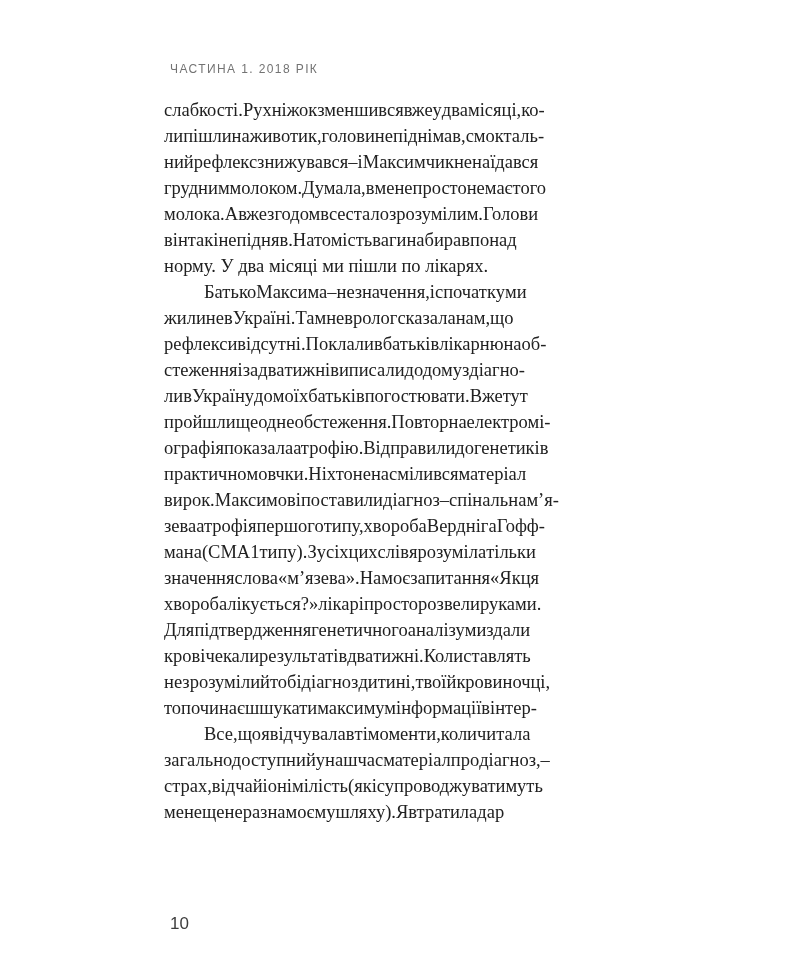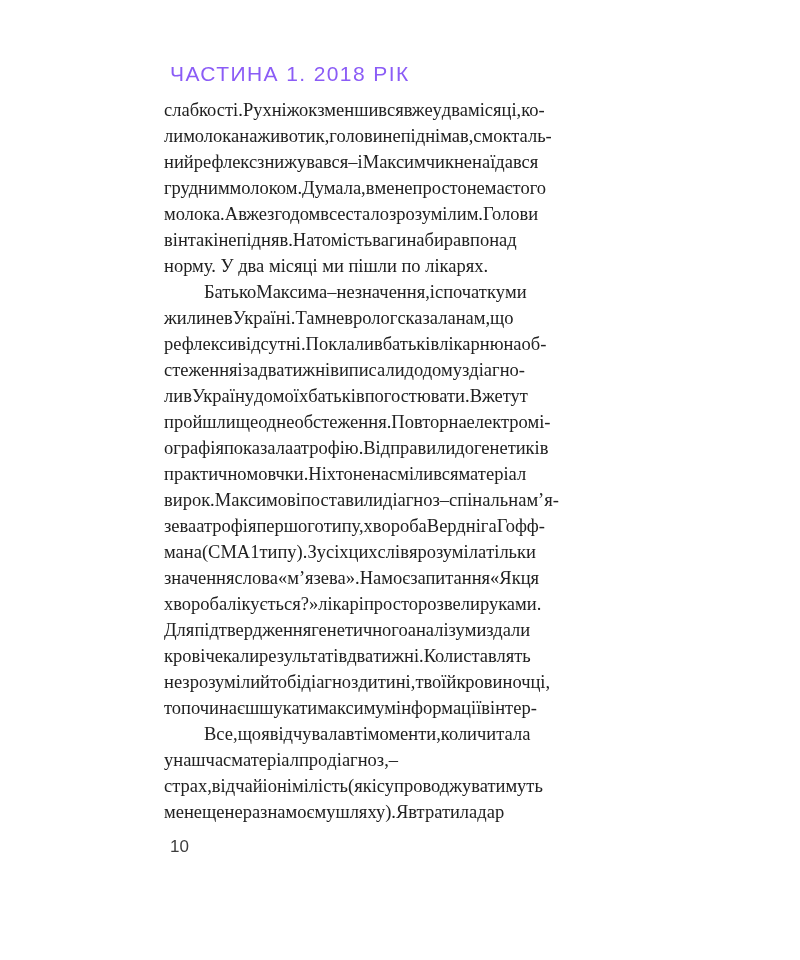--- a/index.html
+++ b/index.html
@@ -13,24 +13,24 @@
     position: relative;
     width: 800px;
     height: 960px;
     background: #ffffff;
   }
   .running-header {
     position: absolute;
     left: 170px;
     top: 62px;
     font-family: "Liberation Sans", sans-serif;
-    font-size: 21px;
+    font-size: 12px;
     font-weight: 400;
     letter-spacing: 1.4px;
-    color: #8b5cf6;
+    color: #737373;
   }
   .text-block {
     position: absolute;
     left: 164px;
     top: 97px;
     width: 474px;
     font-family: "Liberation Serif", serif;
     font-size: 18.5px;
     line-height: 26px;
     color: #212121;
@@ -46,21 +46,21 @@
   }
   .line.indent.justify {
     padding-left: 40px;
   }
   .line.indent:not(.justify) {
     text-indent: 40px;
   }
   .page-number {
     position: absolute;
     left: 170px;
-    top: 837px;
+    top: 914px;
     font-family: "Liberation Sans", sans-serif;
     font-size: 17px;
     color: #3d3d3d;
   }
 </style>
 </head>
 <body>
 
 <div class="page">
   <div class="running-header">ЧАСТИНА 1. 2018 РІК</div>
@@ -72,21 +72,21 @@
         <span>ніжок</span>
         <span>зменшився</span>
         <span>вже</span>
         <span>у</span>
         <span>два</span>
         <span>місяці,</span>
         <span>ко-</span>
       </div>
       <div class="line justify">
         <span>ли</span>
-        <span>молока</span>
+        <span>пішли</span>
         <span>на</span>
         <span>животик,</span>
         <span>голови</span>
         <span>не</span>
         <span>піднімав,</span>
         <span>смокталь-</span>
       </div>
       <div class="line justify">
         <span>ний</span>
         <span>рефлекс</span>
@@ -295,20 +295,21 @@
         <span>що</span>
         <span>я</span>
         <span>відчувала</span>
         <span>в</span>
         <span>ті</span>
         <span>моменти,</span>
         <span>коли</span>
         <span>читала</span>
       </div>
       <div class="line justify">
+        <span>загальнодоступний</span>
         <span>у</span>
         <span>наш</span>
         <span>час</span>
         <span>матеріал</span>
         <span>про</span>
         <span>діагноз,</span>
         <span>–</span>
       </div>
       <div class="line justify">
         <span>страх,</span>

